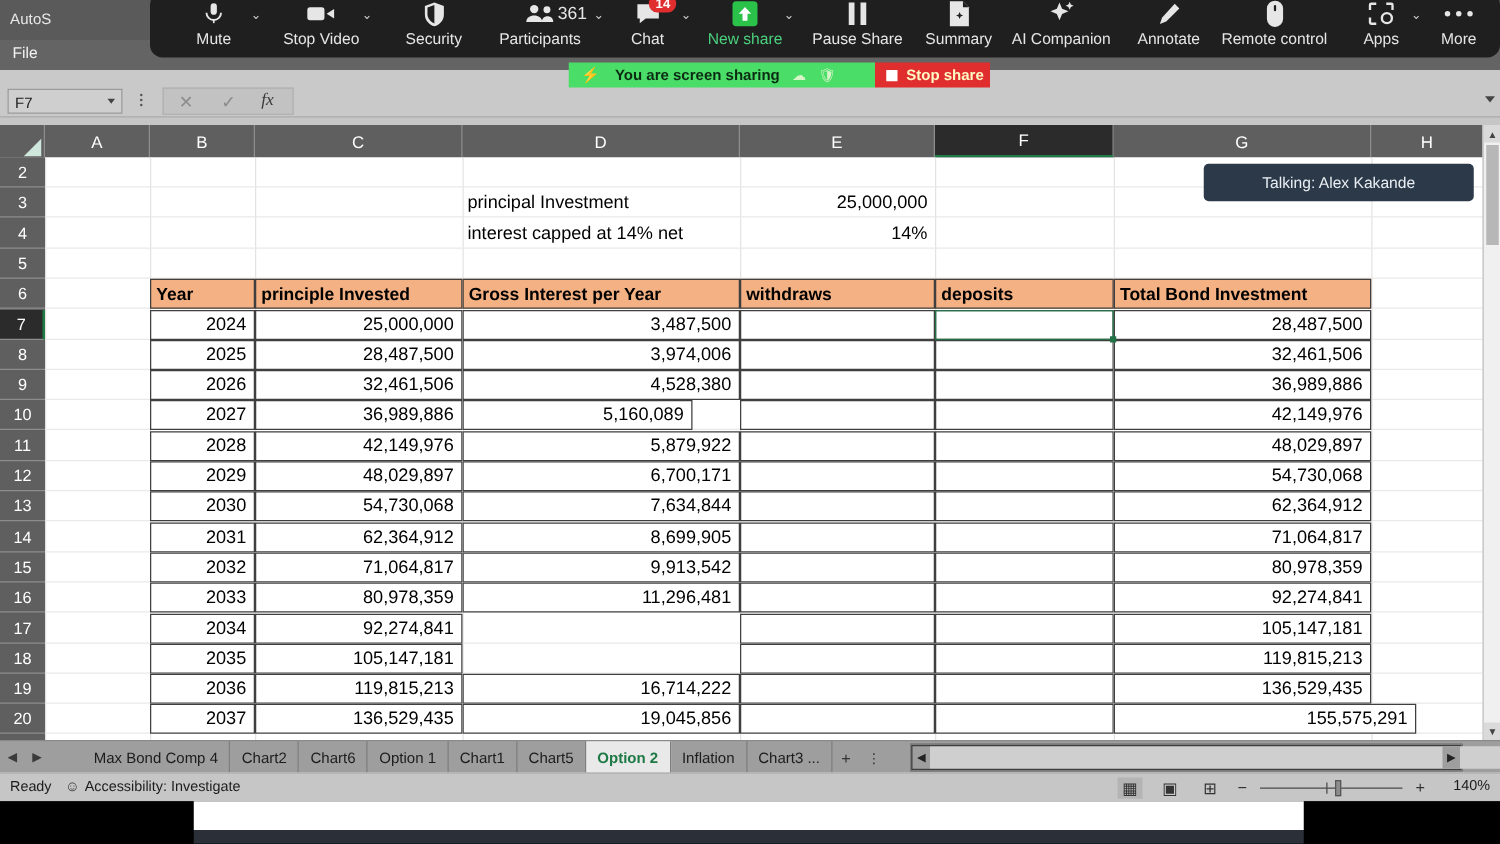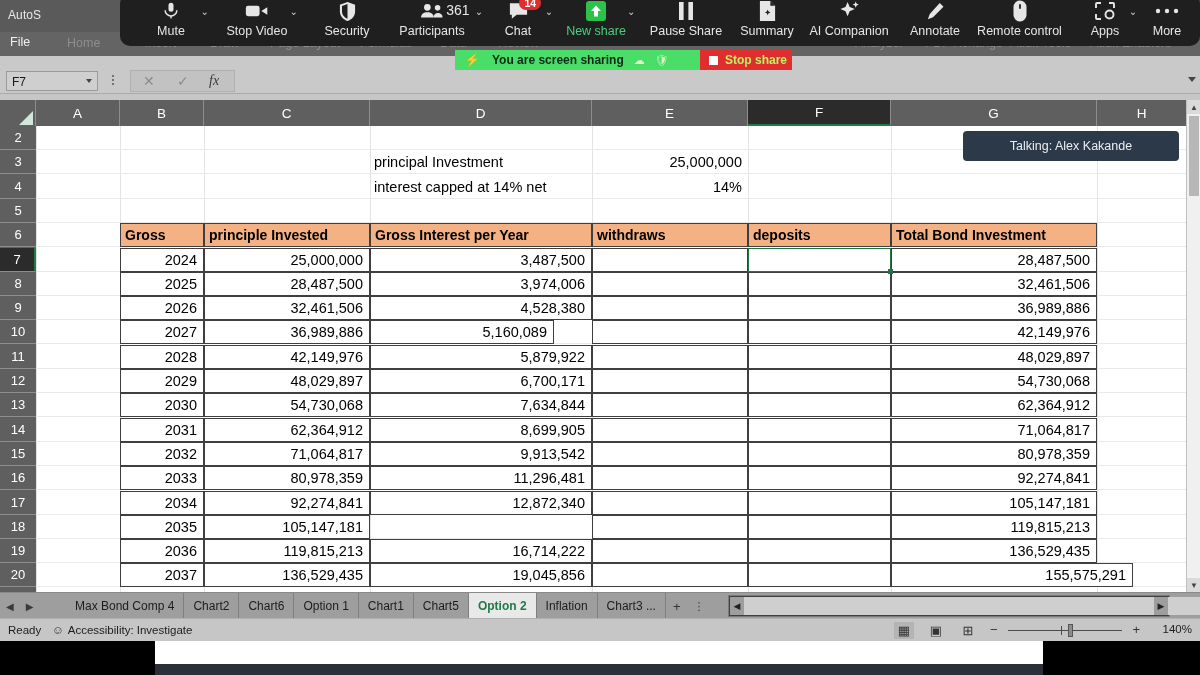--- a/index.html
+++ b/index.html
@@ -124,21 +124,21 @@
 
   
   .sharebar { position:absolute; left:455px; top:50px; width:245px; height:20px; background:#4ade69;
               display:flex; align-items:center; z-index:45; }
   .sharebar .bolt { margin-left:10px; font-size:12px; color:#0b3d18; }
   .sharebar .txt { margin-left:12px; font-size:12px; color:#0b2c12; font-weight:bold; }
   .sharebar .ic { margin-left:10px; font-size:11px; color:#d8f5c8; }
   .stopshare { position:absolute; left:700px; top:50px; width:92px; height:20px; background:#e02d2d;
                display:flex; align-items:center; z-index:45; }
   .stopshare .sq { width:9px;height:9px;background:#fff; margin-left:9px; }
-  .stopshare .t { margin-left:7px; font-size:12px; color:#bef264; font-weight:bold; }
+  .stopshare .t { margin-left:7px; font-size:12px; color:#fef9c3; font-weight:bold; }
 
   
   .talking { position:absolute; left:963px; top:131px; width:216px; height:30px; background:#2b3948;
              border-radius:4px; display:flex; align-items:center; justify-content:center; z-index:50; }
   .talking span { font-size:12.5px; color:#e9eef3; }
 
   
   .filmstrip { position:absolute; left:0; top:641px; width:1200px; height:34px; background:#000; }
   .filmstrip .white { position:absolute; left:155px; top:0; width:888px; height:23px; background:#fff; }
   .filmstrip .dark  { position:absolute; left:155px; top:23px; width:888px; height:11px; background:#2b3038; }
@@ -149,33 +149,20 @@
 <div id="app">
 
   <div class="excel">
 
     <div class="titlebar">
       <div class="autosave">AutoS</div>
     </div>
 
     <div class="ribbon">
       <div class="filetab">File</div>
-      <div class="ribtabs" id="ribtabs">
-          <span style="left: 12px;">Home</span>
-          <span style="left: 90px;">Insert</span>
-          <span style="left: 155px;">Draw</span>
-          <span style="left: 215px;">Page Layout</span>
-          <span style="left: 305px;">Formulas</span>
-          <span style="left: 385px;">Data</span>
-          <span style="left: 443px;">Review</span>
-          <span style="left: 800px;">Analyzer</span>
-          <span style="left: 870px;">PDF Xchange</span>
-          <span style="left: 955px;">Audit Tools</span>
-          <span style="left: 1035px;">Audit Enablers</span>
-        </div>
     </div>
     <div class="ribbody"></div>
 
     <div class="formulabar">
       <div class="namebox">
         <span class="nb-val">F7</span>
         <span class="nb-caret"></span>
       </div>
       <div class="kebab">
           <i></i>
@@ -255,21 +242,21 @@
           <div class="hline" style="top: 339.3px;"></div>
           <div class="hline" style="top: 363.3px;"></div>
           <div class="hline" style="top: 388.3px;"></div>
           <div class="hline" style="top: 412.3px;"></div>
           <div class="hline" style="top: 436.3px;"></div>
           <div class="hline" style="top: 460.3px;"></div>
           <div class="cell l" style="left: 334px; width: 222px; top: 24px; height: 24.3px;">principal Investment</div>
           <div class="cell r" style="left: 556px; width: 156px; top: 24px; height: 24.3px;">25,000,000</div>
           <div class="cell l" style="left: 334px; width: 222px; top: 49px; height: 24.3px;">interest capped at 14% net</div>
           <div class="cell r" style="left: 556px; width: 156px; top: 49px; height: 24.3px;">14%</div>
-          <div class="cell l hdr bxh" style="left: 84px; width: 84px; top: 97px; height: 24.3px;">Gross</div>
+          <div class="cell l hdr bxh" style="left: 84px; width: 84px; top: 97px; height: 24.3px;">Year</div>
           <div class="cell l hdr bxh" style="left: 168px; width: 166px; top: 97px; height: 24.3px;">principle Invested</div>
           <div class="cell l hdr bxh" style="left: 334px; width: 222px; top: 97px; height: 24.3px;">Gross Interest per Year</div>
           <div class="cell l hdr bxh" style="left: 556px; width: 156px; top: 97px; height: 24.3px;">withdraws</div>
           <div class="cell l hdr bxh" style="left: 855px; width: 206px; top: 97px; height: 24.3px;">Total Bond Investment</div>
           <div class="cell l hdr bxh" style="left: 712px; width: 143px; top: 97px; height: 24.3px;">deposits</div>
           <div class="cell r bx" style="left: 84px; width: 84px; top: 122px; height: 24.3px;">2024</div>
           <div class="cell r bx" style="left: 168px; width: 166px; top: 122px; height: 24.3px;">25,000,000</div>
           <div class="cell r bx" style="left: 334px; width: 222px; top: 122px; height: 24.3px;">3,487,500</div>
           <div class="cell r bx" style="left: 556px; width: 156px; top: 122px; height: 24.3px;"></div>
           <div class="cell r bx" style="left: 712px; width: 143px; top: 122px; height: 24.3px;"></div>
@@ -323,21 +310,20 @@
           <div class="cell r bx" style="left: 712px; width: 143px; top: 316px; height: 24.3px;"></div>
           <div class="cell r bx" style="left: 855px; width: 206px; top: 316px; height: 24.3px;">80,978,359</div>
           <div class="cell r bx" style="left: 84px; width: 84px; top: 340px; height: 24.3px;">2033</div>
           <div class="cell r bx" style="left: 168px; width: 166px; top: 340px; height: 24.3px;">80,978,359</div>
           <div class="cell r bx" style="left: 334px; width: 222px; top: 340px; height: 24.3px;">11,296,481</div>
           <div class="cell r bx" style="left: 556px; width: 156px; top: 340px; height: 24.3px;"></div>
           <div class="cell r bx" style="left: 712px; width: 143px; top: 340px; height: 24.3px;"></div>
           <div class="cell r bx" style="left: 855px; width: 206px; top: 340px; height: 24.3px;">92,274,841</div>
           <div class="cell r bx" style="left: 84px; width: 84px; top: 365px; height: 24.3px;">2034</div>
           <div class="cell r bx" style="left: 168px; width: 166px; top: 365px; height: 24.3px;">92,274,841</div>
-          <div class="cell r bx" style="left: 334px; width: 222px; top: 365px; height: 24.3px;">12,872,340</div>
           <div class="cell r bx" style="left: 556px; width: 156px; top: 365px; height: 24.3px;"></div>
           <div class="cell r bx" style="left: 712px; width: 143px; top: 365px; height: 24.3px;"></div>
           <div class="cell r bx" style="left: 855px; width: 206px; top: 365px; height: 24.3px;">105,147,181</div>
           <div class="cell r bx" style="left: 84px; width: 84px; top: 389px; height: 24.3px;">2035</div>
           <div class="cell r bx" style="left: 168px; width: 166px; top: 389px; height: 24.3px;">105,147,181</div>
           <div class="cell r bx" style="left: 556px; width: 156px; top: 389px; height: 24.3px;"></div>
           <div class="cell r bx" style="left: 712px; width: 143px; top: 389px; height: 24.3px;"></div>
           <div class="cell r bx" style="left: 855px; width: 206px; top: 389px; height: 24.3px;">119,815,213</div>
           <div class="cell r bx" style="left: 84px; width: 84px; top: 413px; height: 24.3px;">2036</div>
           <div class="cell r bx" style="left: 168px; width: 166px; top: 413px; height: 24.3px;">119,815,213</div>

